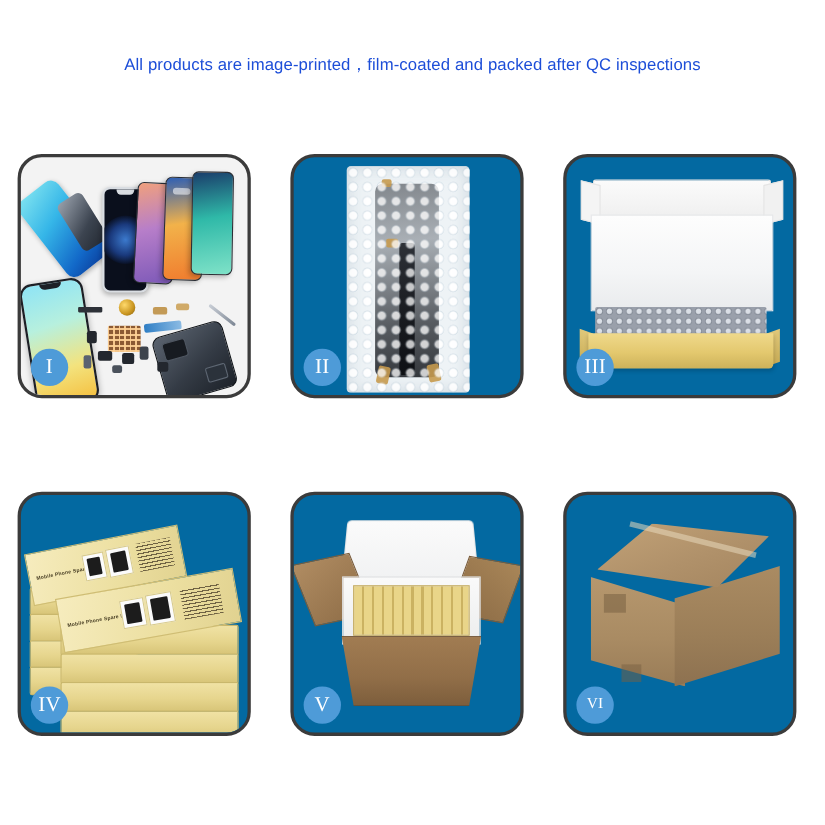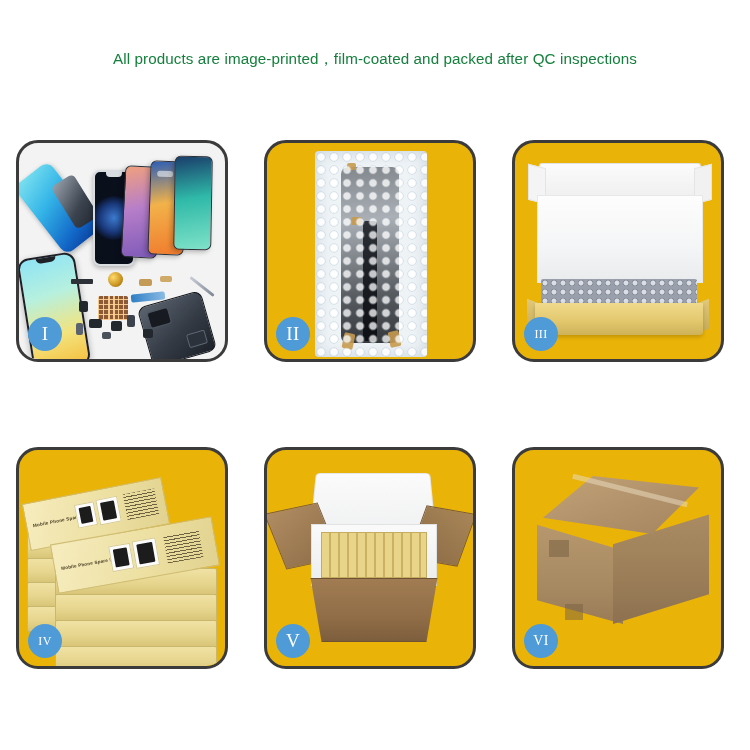--- a/index.html
+++ b/index.html
@@ -28,21 +28,21 @@
     letter-spacing: 1.4px;
     color: #111111;
     line-height: 1.05;
     margin: 0;
     white-space: nowrap;
   }
   .sub-title {
     font-family: "Liberation Sans", sans-serif;
     font-size: 15.2px;
     font-weight: 400;
-    color: #15803d;
+    color: #1d4ed8;
     letter-spacing: 0.1px;
     margin: 11px 0 0 0;
     white-space: nowrap;
   }
 
   
   .grid {
     position: absolute;
     top: 140px;
     left: 16px;
@@ -53,21 +53,21 @@
     column-gap: 36px;
     row-gap: 85px;
   }
 
   .panel {
     position: relative;
     width: 212px;
     height: 222px;
     border: 3px solid #3b3b3b;
     border-radius: 22px;
-    background: #eab308;
+    background: #0369a1;
     box-sizing: border-box;
     overflow: hidden;
   }
   .panel.tinted { background: #f3f3f3; }
 
   .panel-stage {
     position: absolute;
     inset: 0;
     overflow: hidden;
     border-radius: 19px;
@@ -82,21 +82,21 @@
     border-radius: 50%;
     background: #4e9bd8;
     color: #ffffff;
     font-family: "Liberation Serif", serif;
     font-size: 19px;
     line-height: 34px;
     text-align: center;
     letter-spacing: 0.3px;
     z-index: 40;
   }
-  .badge.wide { font-size: 12px; }
+  .badge.wide { font-size: 19px; }
   .badge.vwide { font-size: 14px; text-align: center; }
 
   
   .p1 { position:absolute; inset:0; }
   .ph-blue {
     position: absolute; left: 16px; top: 22px;
     width: 44px; height: 86px; border-radius: 9px;
     background: linear-gradient(160deg,#7fe3f0 0%, #35b6e8 38%, #1268c8 78%, #0b3f9c 100%);
     transform: rotate(-38deg);
     box-shadow: 0 2px 5px rgba(0,0,0,.3);

